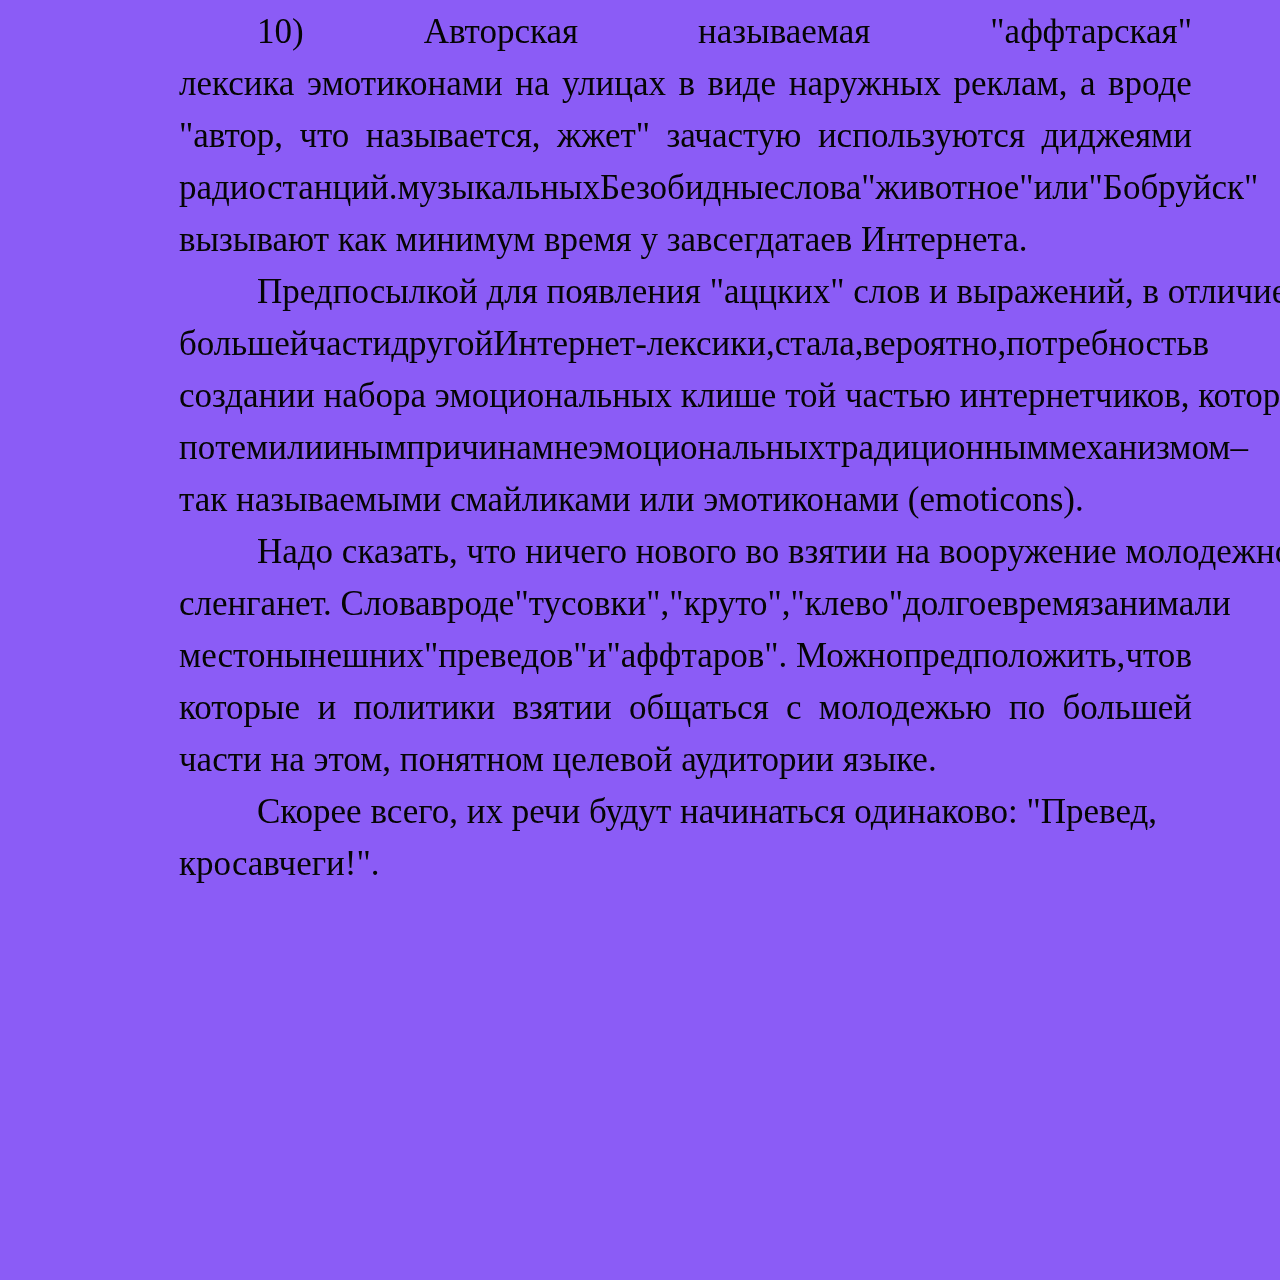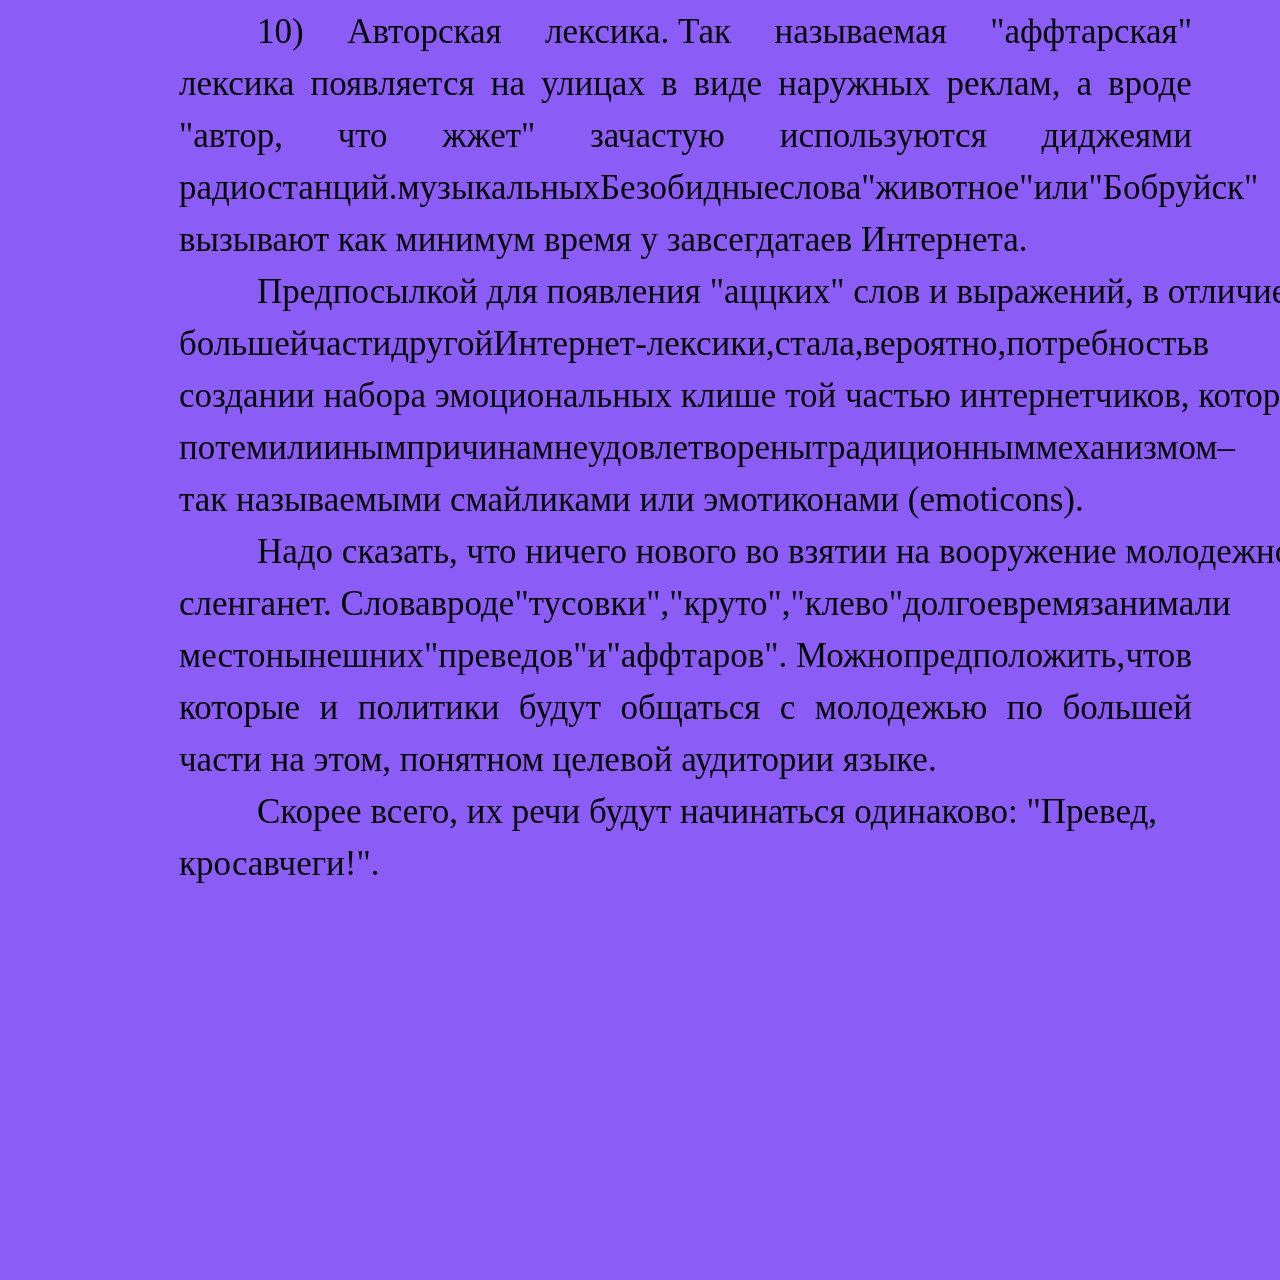--- a/index.html
+++ b/index.html
@@ -76,39 +76,39 @@
 </style>
 </head>
 <body style="background: rgb(255, 255, 255);">
 
 <div id="page" style="background: #8b5cf6;">
   <div id="text-column" style="color: rgb(5, 5, 5);">
       <div class="paragraph">
         <div class="line justify indent">
           <span class="w">10)</span>
           <span class="w">Авторская</span>
-          <span class="w">лексика. Так</span>
           <span class="w">называемая</span>
           <span class="w">"аффтарская"</span>
         </div>
         <div class="line justify">
           <span class="w">лексика</span>
-          <span class="w">появляется</span>
+          <span class="w">эмотиконами</span>
           <span class="w">на</span>
           <span class="w">улицах</span>
           <span class="w">в</span>
           <span class="w">виде</span>
           <span class="w">наружных</span>
           <span class="w">реклам,</span>
           <span class="w">а</span>
           <span class="w">вроде</span>
         </div>
         <div class="line justify">
           <span class="w">"автор,</span>
           <span class="w">что</span>
+          <span class="w">называется,</span>
           <span class="w">жжет"</span>
           <span class="w">зачастую</span>
           <span class="w">используются</span>
           <span class="w">диджеями</span>
         </div>
         <div class="line justify">
           <span class="w">радиостанций.</span>
           <span class="w">музыкальных</span>
           <span class="w">Безобидные</span>
           <span class="w">слова</span>
@@ -131,21 +131,21 @@
           <span class="w">в</span>
         </div>
         <div class="line flush">создании набора эмоциональных клише той частью интернетчиков, которые</div>
         <div class="line justify">
           <span class="w">по</span>
           <span class="w">тем</span>
           <span class="w">или</span>
           <span class="w">иным</span>
           <span class="w">причинам</span>
           <span class="w">не</span>
-          <span class="w">удовлетворены</span>
+          <span class="w">эмоциональных</span>
           <span class="w">традиционным</span>
           <span class="w">механизмом</span>
           <span class="w">–</span>
         </div>
         <div class="line flush">так называемыми смайликами или эмотиконами (emoticons).</div>
       </div>
       <div class="paragraph">
         <div class="line flush indent">Надо сказать, что ничего нового во взятии на вооружение молодежного</div>
         <div class="line justify">
           <span class="w">сленга</span>
@@ -165,21 +165,21 @@
           <span class="w">и</span>
           <span class="w">"аффтаров". Можно</span>
           <span class="w">предположить,</span>
           <span class="w">что</span>
           <span class="w">в</span>
         </div>
         <div class="line justify">
           <span class="w">которые</span>
           <span class="w">и</span>
           <span class="w">политики</span>
-          <span class="w">будут</span>
+          <span class="w">взятии</span>
           <span class="w">общаться</span>
           <span class="w">с</span>
           <span class="w">молодежью</span>
           <span class="w">по</span>
           <span class="w">большей</span>
         </div>
         <div class="line flush">части на этом, понятном целевой аудитории языке.</div>
       </div>
       <div class="paragraph">
         <div class="line flush indent">Скорее всего, их речи будут начинаться одинаково: "Превед,</div>

